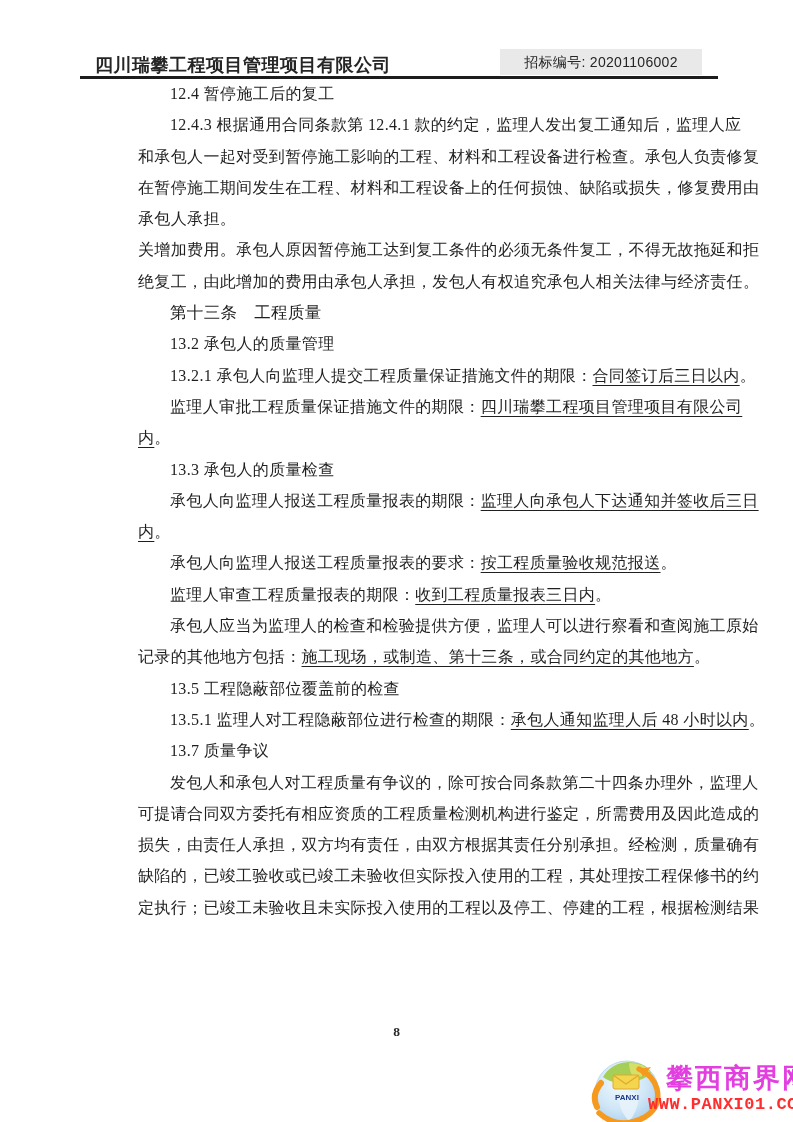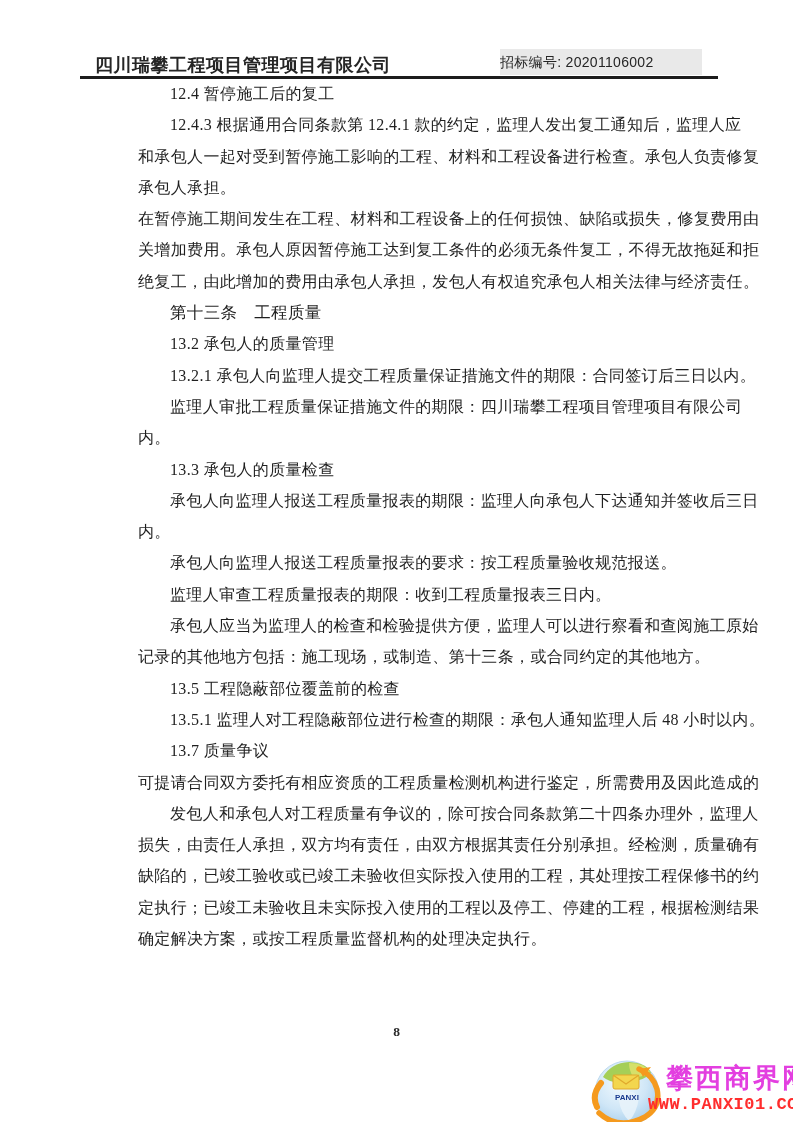--- a/index.html
+++ b/index.html
@@ -17,40 +17,40 @@
     font-family:"Liberation Sans", sans-serif;
     font-size:18px; font-weight:600; color:#252525;
     letter-spacing:0.5px; white-space:nowrap;
   }
   .hdr-bid {
     position:absolute; left:500px; top:49px;
     width:202px; height:26px;
     background:#e9e9e9;
     font-family:"Liberation Sans", sans-serif;
     font-size:14px; color:#252525;
-    line-height:26px; 
+    line-height:26px; text-align:center;
     letter-spacing:0.3px; white-space:nowrap;
   }
   .hdr-rule {
     position:absolute; left:80px; top:76px;
     width:638px; height:2.5px; background:#1c1c1c;
   }
   
   .content {
     position:absolute; left:90px; top:78px; width:628px;
   }
   .tline {
     height:31.3px; line-height:31.3px;
     font-size:16px; letter-spacing:0.35px;
     white-space:nowrap;
     margin-left:48px;
   }
   .tline.ind { padding-left:32px; }
   .tline.bold { font-weight:normal; font-size:16.5px; }
-  .tline span.u { text-underline-offset:4px; }
+  .tline span.u { text-decoration:underline; text-underline-offset:4px; }
   
   .page-num {
     position:absolute; left:0; top:1024px; width:793px;
     text-align:center; font-size:13.5px; font-weight:bold; color:#2a2a2a;
   }
   
   .wm-logo { position:absolute; left:589px; top:1055px; width:86px; height:70px; }
   .wm-name {
     position:absolute; left:666px; top:1060px;
     font-size:27px; font-weight:bold; letter-spacing:2px; white-space:nowrap;
@@ -65,45 +65,44 @@
 <body>
 
 <div class="hdr-company">四川瑞攀工程项目管理项目有限公司</div>
 <div class="hdr-bid" style="background: rgb(233, 233, 233);">招标编号: 20201106002</div>
 <div class="hdr-rule"></div>
 
 <div class="content">
     <div class="tline ind"><span>12.4 暂停施工后的复工</span></div>
     <div class="tline ind"><span>12.4.3 根据通用合同条款第 12.4.1 款的约定，监理人发出复工通知后，监理人应</span></div>
     <div class="tline"><span>和承包人一起对受到暂停施工影响的工程、材料和工程设备进行检查。承包人负责修复</span></div>
+    <div class="tline"><span>在暂停施工期间发生在工程、材料和工程设备上的任何损蚀、缺陷或损失，修复费用由</span></div>
     <div class="tline"><span>承包人承担。</span></div>
-    <div class="tline"><span>在暂停施工期间发生在工程、材料和工程设备上的任何损蚀、缺陷或损失，修复费用由</span></div>
     <div class="tline"><span>关增加费用。承包人原因暂停施工达到复工条件的必须无条件复工，不得无故拖延和拒</span></div>
     <div class="tline"><span>绝复工，由此增加的费用由承包人承担，发包人有权追究承包人相关法律与经济责任。</span></div>
     <div class="tline ind bold"><span>第十三条　工程质量</span></div>
     <div class="tline ind"><span>13.2 承包人的质量管理</span></div>
     <div class="tline ind"><span>13.2.1 承包人向监理人提交工程质量保证措施文件的期限：</span><span class="u">合同签订后三日以内</span><span>。</span></div>
     <div class="tline ind"><span>监理人审批工程质量保证措施文件的期限：</span><span class="u">四川瑞攀工程项目管理项目有限公司</span></div>
     <div class="tline"><span class="u">内</span><span>。</span></div>
     <div class="tline ind"><span>13.3 承包人的质量检查</span></div>
     <div class="tline ind"><span>承包人向监理人报送工程质量报表的期限：</span><span class="u">监理人向承包人下达通知并签收后三日</span></div>
     <div class="tline"><span class="u">内</span><span>。</span></div>
     <div class="tline ind"><span>承包人向监理人报送工程质量报表的要求：</span><span class="u">按工程质量验收规范报送</span><span>。</span></div>
     <div class="tline ind"><span>监理人审查工程质量报表的期限：</span><span class="u">收到工程质量报表三日内</span><span>。</span></div>
     <div class="tline ind"><span>承包人应当为监理人的检查和检验提供方便，监理人可以进行察看和查阅施工原始</span></div>
     <div class="tline"><span>记录的其他地方包括：</span><span class="u">施工现场，或制造、第十三条，或合同约定的其他地方</span><span>。</span></div>
     <div class="tline ind"><span>13.5 工程隐蔽部位覆盖前的检查</span></div>
     <div class="tline ind"><span>13.5.1 监理人对工程隐蔽部位进行检查的期限：</span><span class="u">承包人通知监理人后 48 小时以内</span><span>。</span></div>
     <div class="tline ind"><span>13.7 质量争议</span></div>
+    <div class="tline ind"><span>发包人和承包人对工程质量有争议的，除可按合同条款第二十四条办理外，监理人</span></div>
     <div class="tline"><span>可提请合同双方委托有相应资质的工程质量检测机构进行鉴定，所需费用及因此造成的</span></div>
-    <div class="tline ind"><span>发包人和承包人对工程质量有争议的，除可按合同条款第二十四条办理外，监理人</span></div>
     <div class="tline"><span>损失，由责任人承担，双方均有责任，由双方根据其责任分别承担。经检测，质量确有</span></div>
     <div class="tline"><span>缺陷的，已竣工验收或已竣工未验收但实际投入使用的工程，其处理按工程保修书的约</span></div>
     <div class="tline"><span>定执行；已竣工未验收且未实际投入使用的工程以及停工、停建的工程，根据检测结果</span></div>
-    <div class="tline"><span>确定解决方案，或按工程质量监督机构的处理决定执行。</span></div>
   </div>
 
 <div class="page-num">8</div>
 
 <svg class="wm-logo" viewBox="0 0 86 70" xmlns="http://www.w3.org/2000/svg">
   <defs>
     <radialGradient id="globeGrad" cx="40%" cy="35%" r="75%">
       <stop offset="0%" stop-color="#f2fafe"></stop>
       <stop offset="55%" stop-color="#cfe6f7"></stop>
       <stop offset="100%" stop-color="#9cc8e8"></stop>

